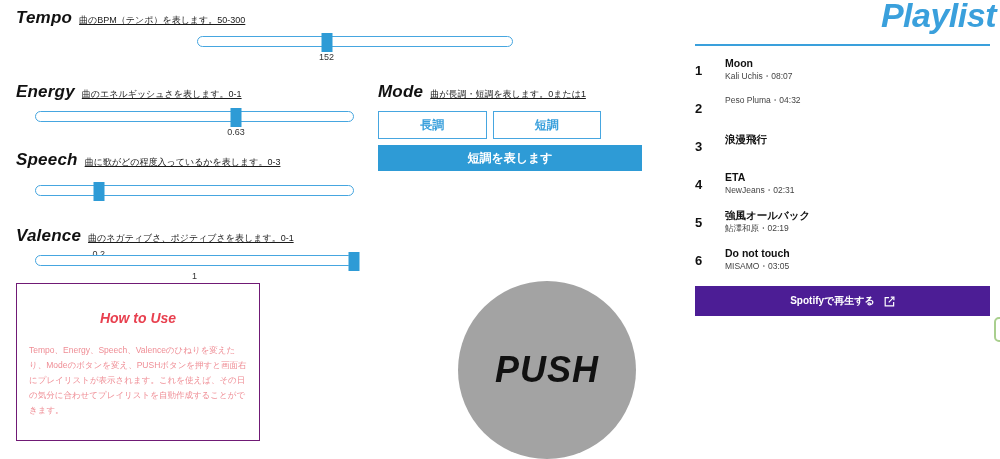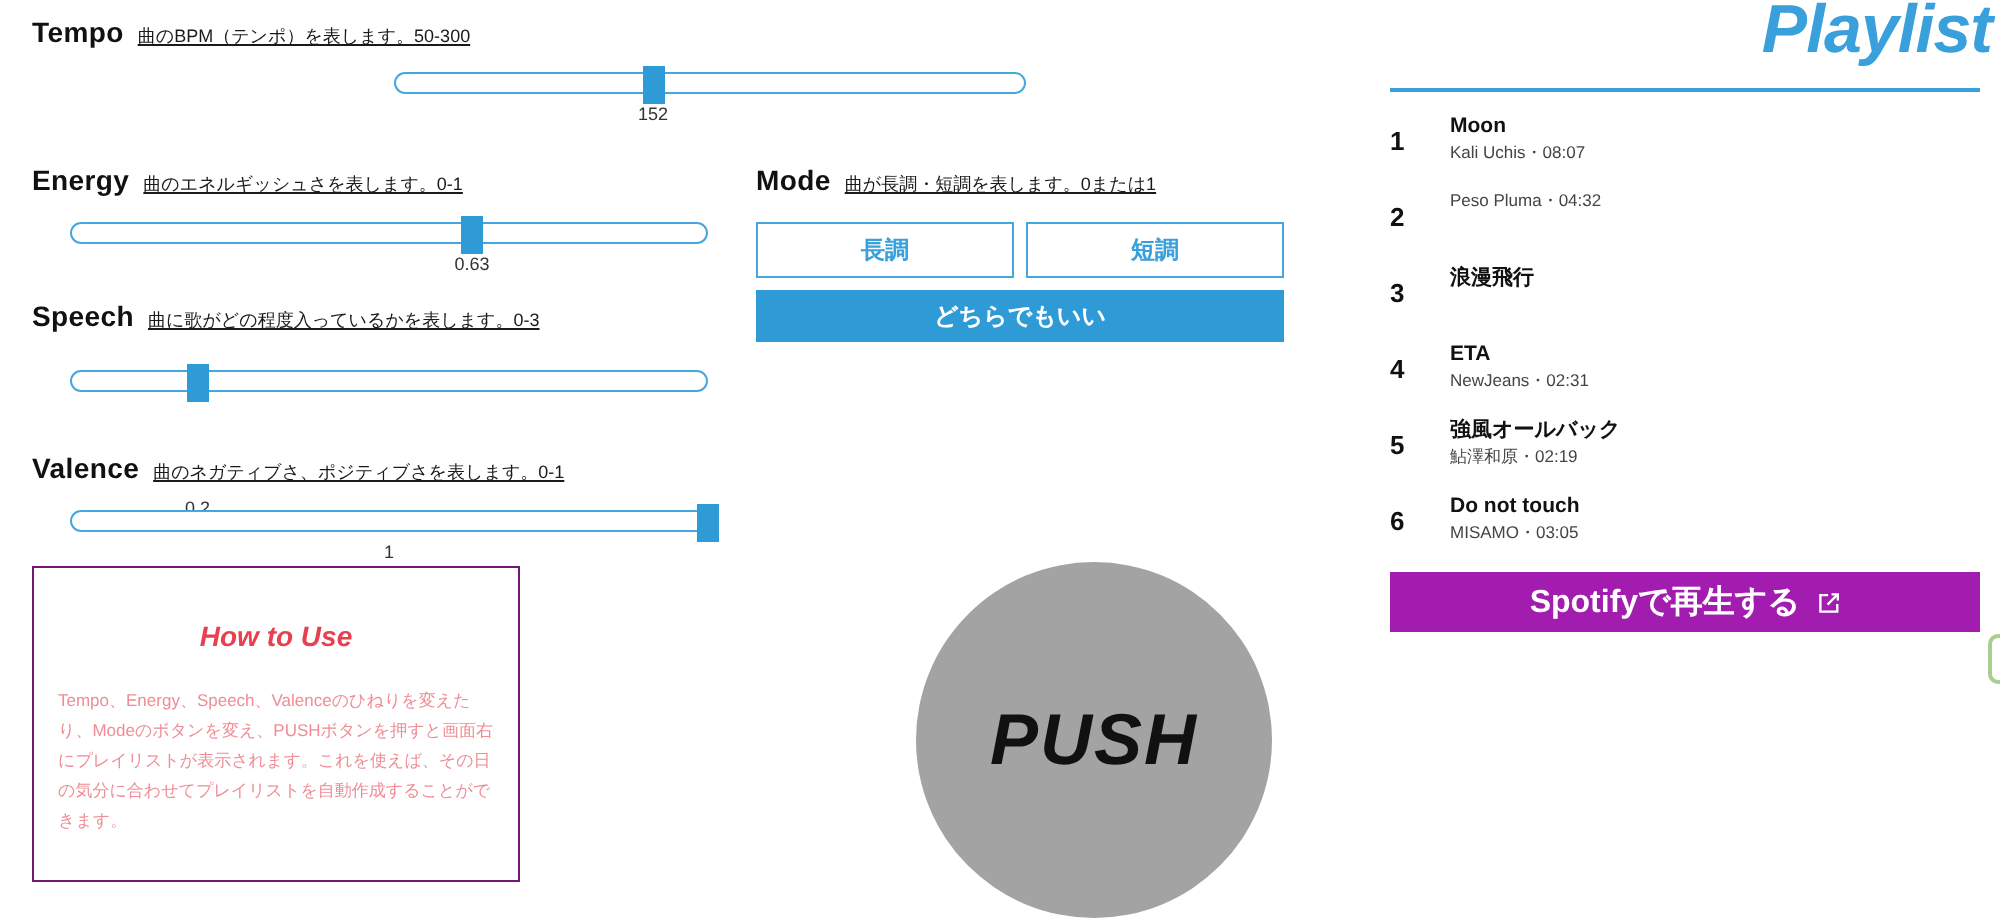--- a/index.html
+++ b/index.html
@@ -22,22 +22,23 @@
     left: 0; top: 0;
     width: 680px;
     height: 459px;
   }
 
   .param-head {
     position: absolute;
     white-space: nowrap;
   }
   .param-title {
-    font-size: 14px;
-    font-weight: bold;
+    font-size: 17px;
+    font-weight: bold;
+    font-style: italic;
     letter-spacing: 0.2px;
     color: #111111;
     text-align: center;
   }
   .param-desc {
     font-size: 9px;
     font-weight: normal;
     font-style: normal;
     color: #1a1a1a;
     margin-left: 7px;
@@ -72,21 +73,21 @@
     position: absolute;
     top: 19px;
     font-size: 9px;
     color: #333333;
     transform: translateX(-50%);
     white-space: nowrap;
   }
   .mode-buttons-row {
     position: absolute;
     left: 378px; top: 111px;
-    width: 264px;
+    width: 223px;
     display: flex;
     gap: 6px;
   }
   .mode-btn {
     flex: 1;
     height: 28px;
     border: 1px solid #46a6e0;
     background: #ffffff;
     color: #3aa0dc;
     font-size: 12px;
@@ -211,24 +212,24 @@
   .track-meta {
     font-size: 8.5px;
     color: #444444;
     line-height: 1.5;
   }
   .spotify-btn {
     position: absolute;
     left: 0; top: 286px;
     width: 295px;
     height: 30px;
-    background: #a21caf;
+    background: #4c1d95;
     border: none;
     color: #ffffff;
-    font-size: 16px;
+    font-size: 10px;
     font-weight: bold;
     display: flex;
     align-items: center;
     justify-content: center;
     gap: 9px;
     cursor: pointer;
   }
   .ext-icon { display: inline-block; line-height: 0; }
 
   
@@ -284,21 +285,21 @@
     <div class="slider-value" style="left:50%;">1</div>
   </div>
 
   <div class="param-head" style="left:378px; top:82px;">
     <span class="param-title">Mode</span><span class="param-desc">曲が長調・短調を表します。0または1</span>
   </div>
   <div class="mode-buttons-row">
     <button class="mode-btn">長調</button>
     <button class="mode-btn">短調</button>
   </div>
-  <button class="mode-btn-wide">どちらでもいい</button>
+  <button class="mode-btn-wide">短調を表します</button>
 
   <div class="howto">
     <div class="howto-title">How to Use</div>
     <div class="howto-body">Tempo、Energy、Speech、Valenceのひねりを変えたり、Modeのボタンを変え、PUSHボタンを押すと画面右にプレイリストが表示されます。これを使えば、その日の気分に合わせてプレイリストを自動作成することができます。</div>
   </div>
 
   <button class="push-btn">
     <span class="push-label">PUSH</span>
   </button>
 </div>

